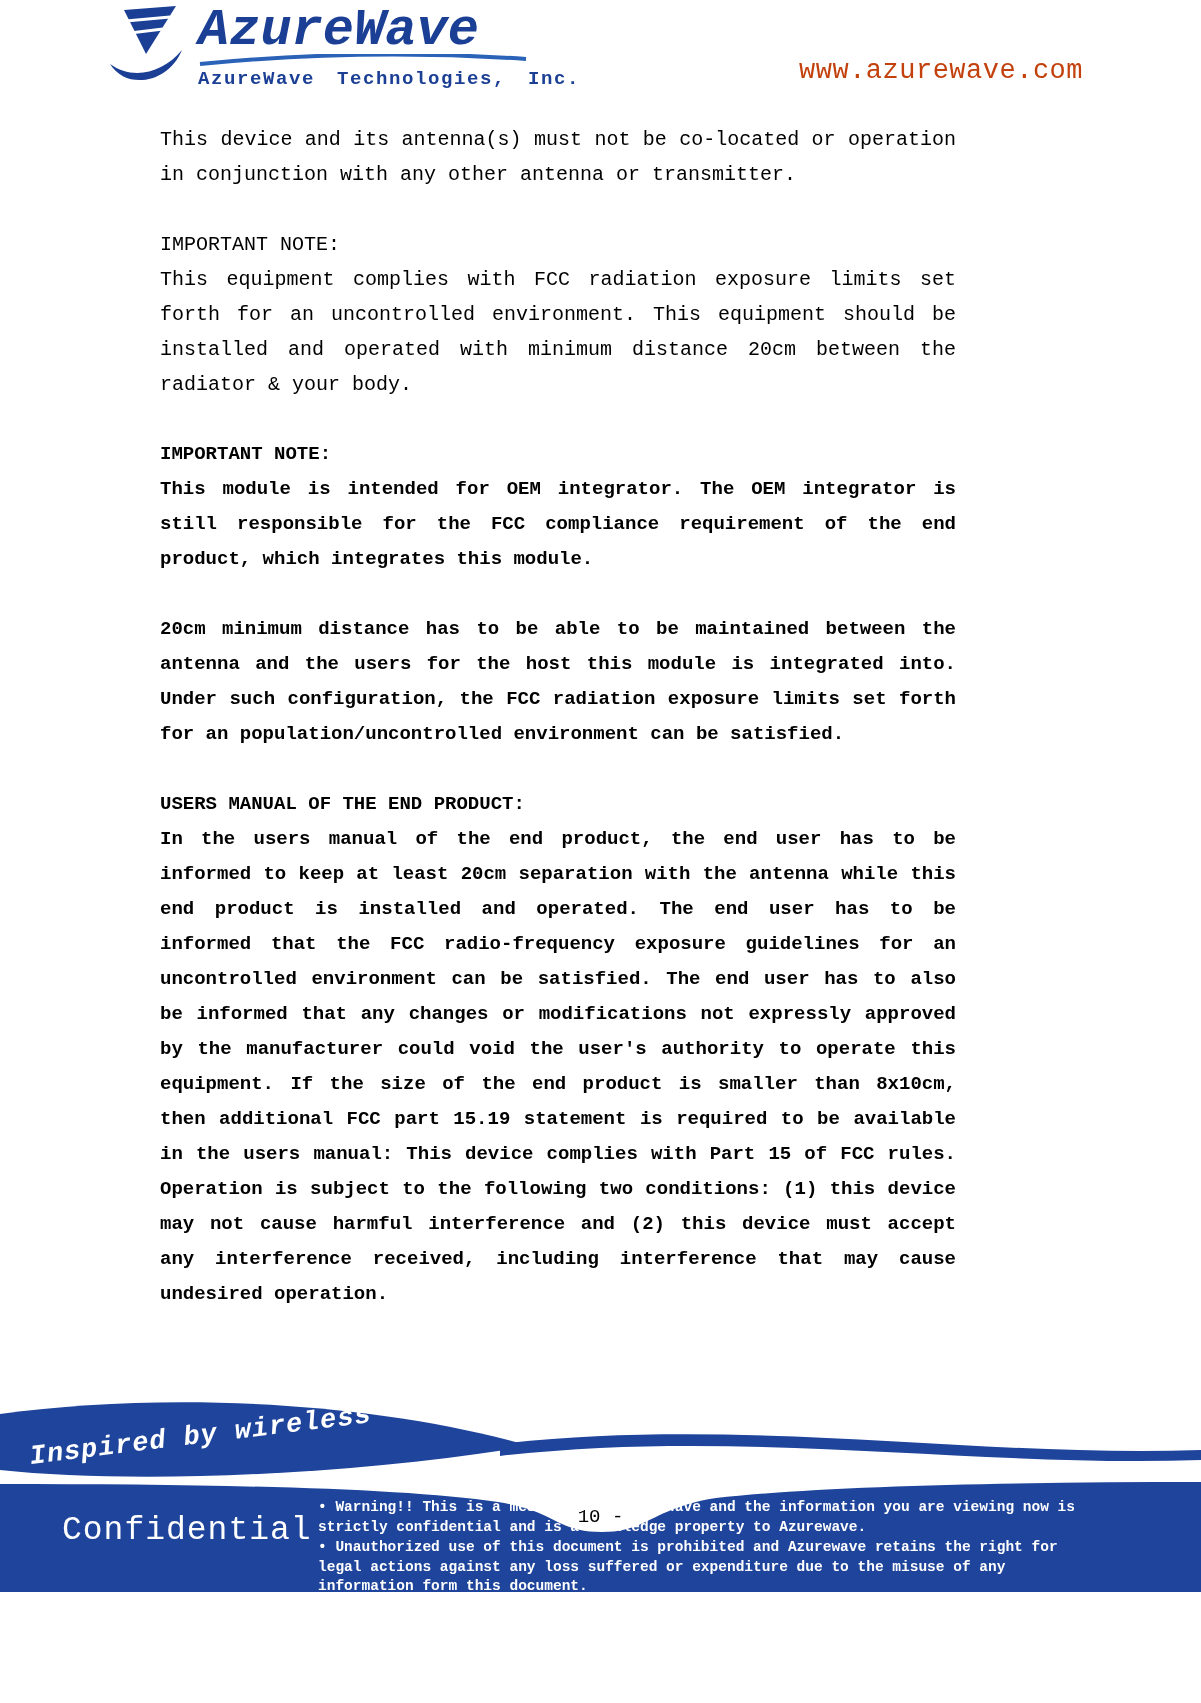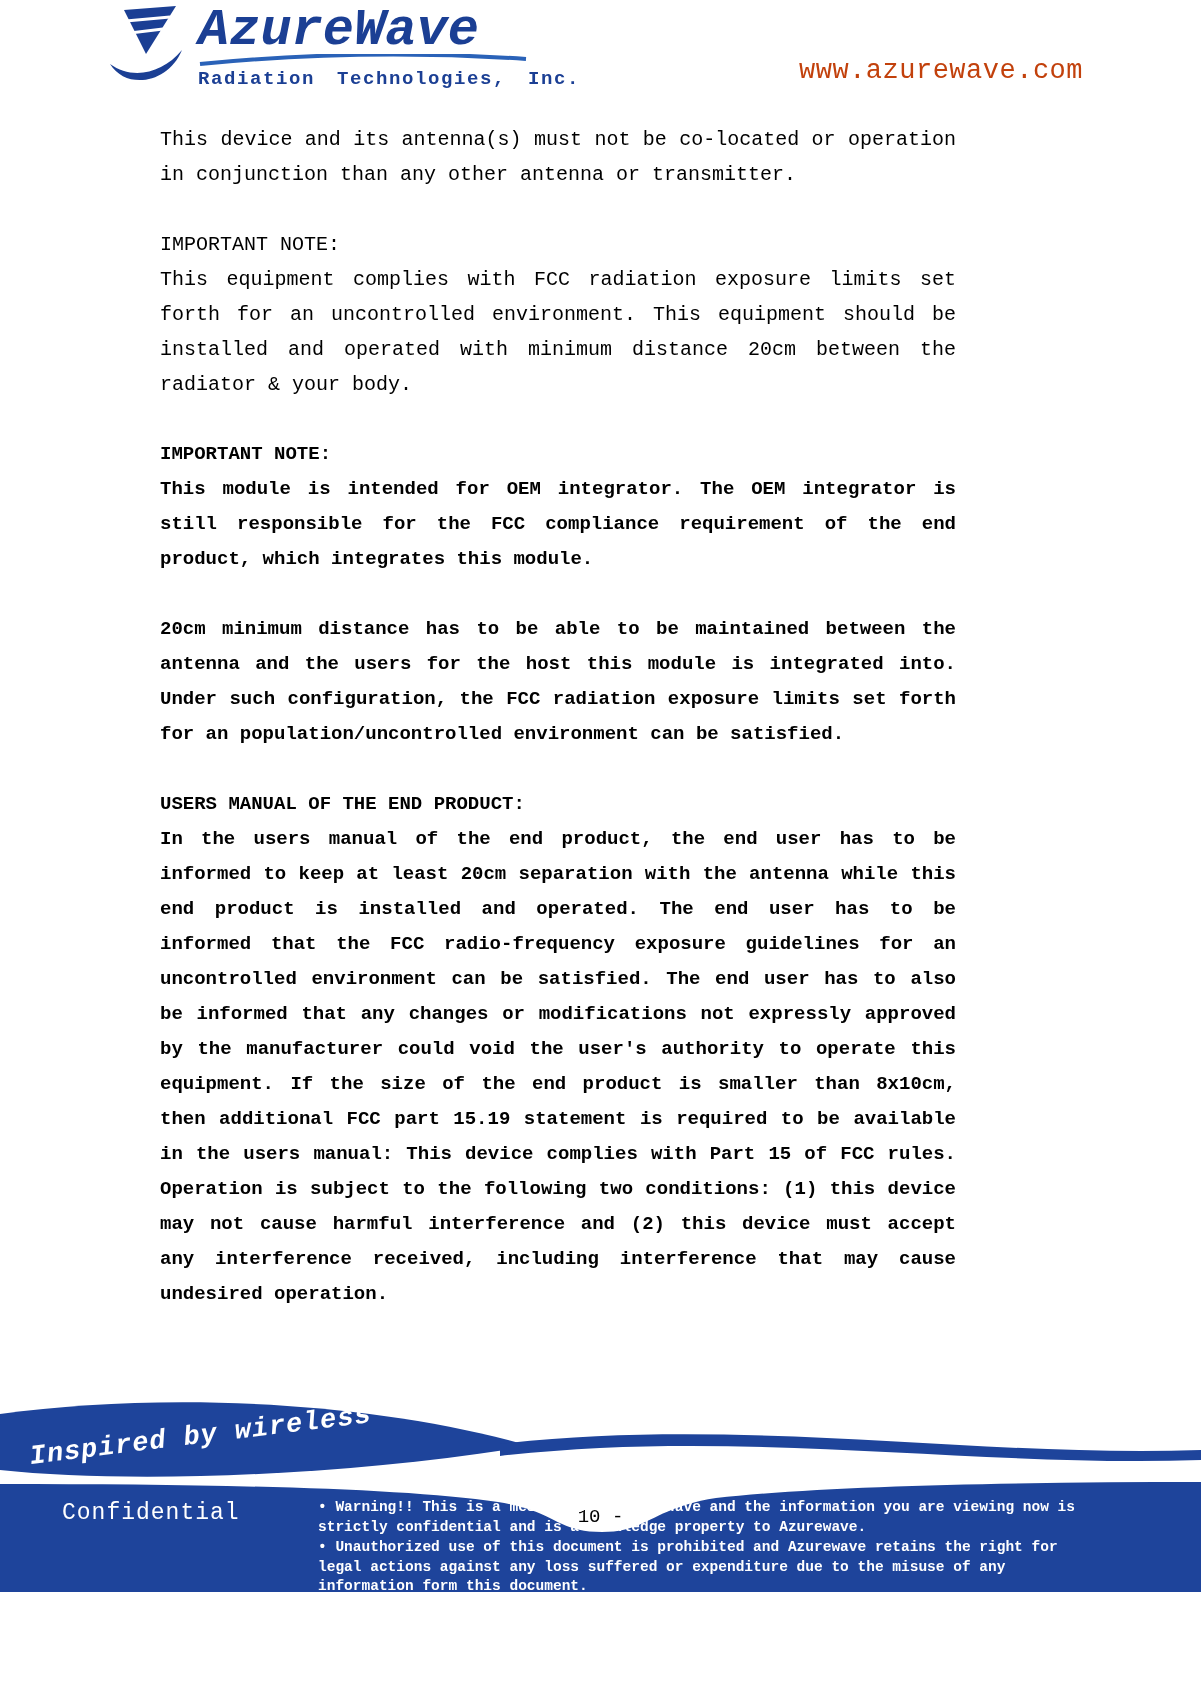--- a/index.html
+++ b/index.html
@@ -49,22 +49,22 @@
     position: absolute; left: 30px; top: 42px;
     color: #ffffff; font-size: 27px; font-weight: bold; font-style: italic;
     letter-spacing: 1px; white-space: nowrap;
     transform: rotate(-7deg); transform-origin: left center;
   }
   .pagenum {
     position: absolute; left: 0; top: 106px; width: 100%;
     text-align: center; font-size: 19px; color: #000000;
   }
   .confidential {
-    position: absolute; left: 62px; top: 100px;
-    color: #ffffff; font-size: 23px; letter-spacing: 1px;
+    position: absolute; left: 62px; top: 112px;
+    color: #ffffff; font-size: 33px; letter-spacing: 1px;
   }
   .warnings {
     position: absolute; left: 318px; top: 98px; width: 775px;
     color: #ffffff; font-size: 14.5px; line-height: 19.5px; font-weight: bold;
     text-align: left;
   }
   .warnings p { margin: 0 0 1px 0; }
 </style>
 </head>
 <body>
@@ -77,28 +77,28 @@
         <path class="shape-brand" d="M18 4 L70 0 L40 48 Z"></path>
         <line x1="20" y1="15" x2="64" y2="11" stroke="#ffffff" stroke-width="3"></line>
         <line x1="24" y1="27" x2="57" y2="23" stroke="#ffffff" stroke-width="3"></line>
         <path class="shape-brand" d="M4 58 C 26 74 56 68 76 44 C 62 78 20 84 4 58 Z"></path>
       </svg>
       <div class="logo-textblock">
         <div class="brand">AzureWave</div>
         <svg class="brand-underline" viewBox="0 0 330 12" preserveAspectRatio="none" xmlns="http://www.w3.org/2000/svg">
           <path d="M2 10 Q 165 -6 328 5" stroke="#2a62b8" stroke-width="4" fill="none"></path>
         </svg>
-        <div class="logo-subtitle">Radiation Technologies, Inc.</div>
+        <div class="logo-subtitle">AzureWave Technologies, Inc.</div>
       </div>
     </div>
     <div class="website">www.azurewave.com</div>
   </header>
 
   <main class="content">
-    <p>This device and its antenna(s) must not be co-located or operation in conjunction than any other antenna or transmitter.</p>
+    <p>This device and its antenna(s) must not be co-located or operation in conjunction with any other antenna or transmitter.</p>
 
     <section>
       <p class="tight">IMPORTANT NOTE:</p>
       <p>This equipment complies with FCC radiation exposure limits set forth for an uncontrolled environment. This equipment should be installed and operated with minimum distance 20cm between the radiator &amp; your body.</p>
     </section>
 
     <section>
       <p class="tight bold">IMPORTANT NOTE:</p>
       <p class="bold">This module is intended for OEM integrator. The OEM integrator is still responsible for the FCC compliance requirement of the end product, which integrates this module.</p>
     </section>

